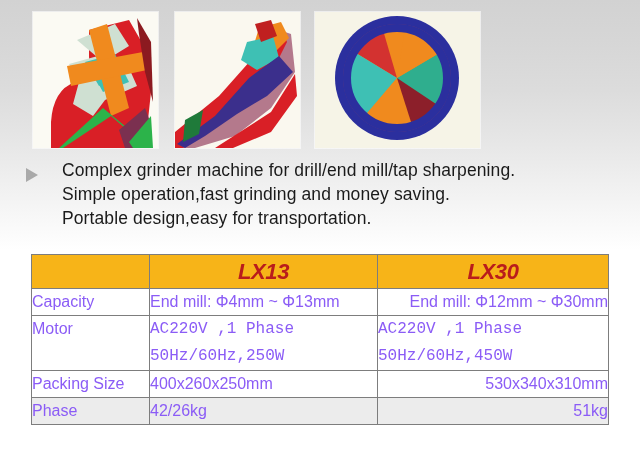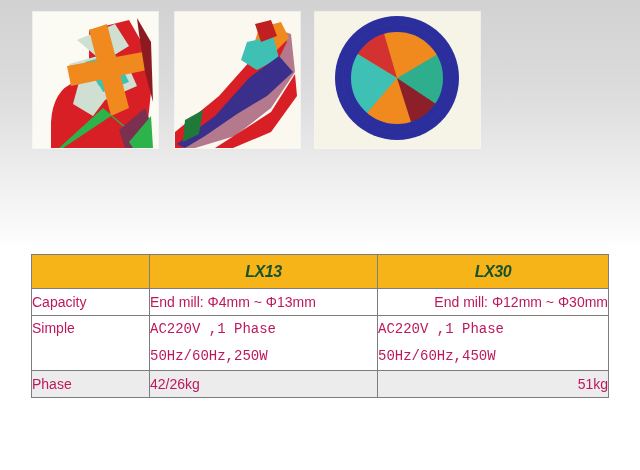--- a/index.html
+++ b/index.html
@@ -79,31 +79,31 @@
   }
   .col-label  { width: 118px; }
   .col-v1     { width: 228px; }
   .col-v2     { width: 231px; }
 
   thead th {
     background: #f7b418;
     height: 33px;
     font-style: italic;
     font-weight: bold;
-    font-size: 16px;
-    color: #14532d;
+    font-size: 22px;
+    color: #b91c1c;
     text-align: center;
     letter-spacing: -0.4px;
   }
   thead th.header-blank { background: #f7b418; }
 
   tbody td {
     background: #ffffff;
-    font-size: 14px;
-    color: #be185d;
+    font-size: 16px;
+    color: #8b5cf6;
     height: 26px;
   }
   tbody tr.row-shaded td { background: #ececec; }
 
   td.cell-label {
     padding-left: 8px;
     text-align: left;
   }
   td.cell-value {
     padding-left: 10px;
@@ -169,20 +169,28 @@
       <path d="M82 66 L68 18 Q48 22 36 38 L82 66 Z" fill="#d33230"></path>
       <path d="M82 66 L36 38 Q30 52 32 70 Q34 92 48 106 Z" fill="#3ec0b4"></path>
       <path d="M82 66 L48 106 Q62 116 82 116 Q104 116 118 104 Z" fill="#f08a1e"></path>
       <path d="M82 66 L118 104 Q132 90 132 68 Q132 52 126 40 Z" fill="#2fae8e"></path>
       <path d="M82 66 L126 40 Q112 20 90 17 L82 66 Z" fill="#f08a1e"></path>
       <path d="M82 66 L96 110 Q116 108 124 94 L82 66 Z" fill="#8c1f2a"></path>
       <circle cx="82" cy="66" r="50" fill="none" stroke="#2b2f9e" stroke-width="8"></circle>
     </svg>
   </div>
 
+  <div id="description">
+    <span id="desc-bullet"></span>
+    <div id="desc-lines">
+      <div class="desc-line">Complex grinder machine for drill/end mill/tap sharpening.</div>
+      <div class="desc-line">Simple operation,fast grinding and money saving.</div>
+      <div class="desc-line">Portable design,easy for transportation.</div>
+    </div>
+  </div>
 
   <table id="spec-table">
     <colgroup>
       <col class="col-label">
       <col class="col-v1">
       <col class="col-v2">
     </colgroup>
     <thead>
       <tr>
         <th class="header-blank"></th>
@@ -192,32 +200,37 @@
     </thead>
     <tbody>
 
       <tr>
         <td class="cell-label">Capacity</td>
         <td class="cell-value nowrap">End mill: Φ4mm ~ Φ13mm</td>
         <td class="cell-value-2 nowrap">End mill: Φ12mm ~ Φ30mm</td>
       </tr>
 
       <tr>
-        <td class="cell-label" style="vertical-align:top;padding-top:4px;">Simple</td>
+        <td class="cell-label" style="vertical-align:top;padding-top:4px;">Motor</td>
         <td class="motor-cell">
           <div>AC220V ,1 Phase</div>
           <div>50Hz/60Hz,250W</div>
         </td>
         <td class="motor-cell">
           <div>AC220V ,1 Phase</div>
           <div>50Hz/60Hz,450W</div>
         </td>
       </tr>
 
 
+      <tr>
+        <td class="cell-label">Packing Size</td>
+        <td class="cell-value nowrap">400x260x250mm</td>
+        <td class="cell-value-2 nowrap">530x340x310mm</td>
+      </tr>
 
       <tr class="row-shaded">
         <td class="cell-label">Phase</td>
         <td class="cell-value nowrap">42/26kg</td>
         <td class="cell-value-2 nowrap">51kg</td>
       </tr>
 
     </tbody>
   </table>
 

